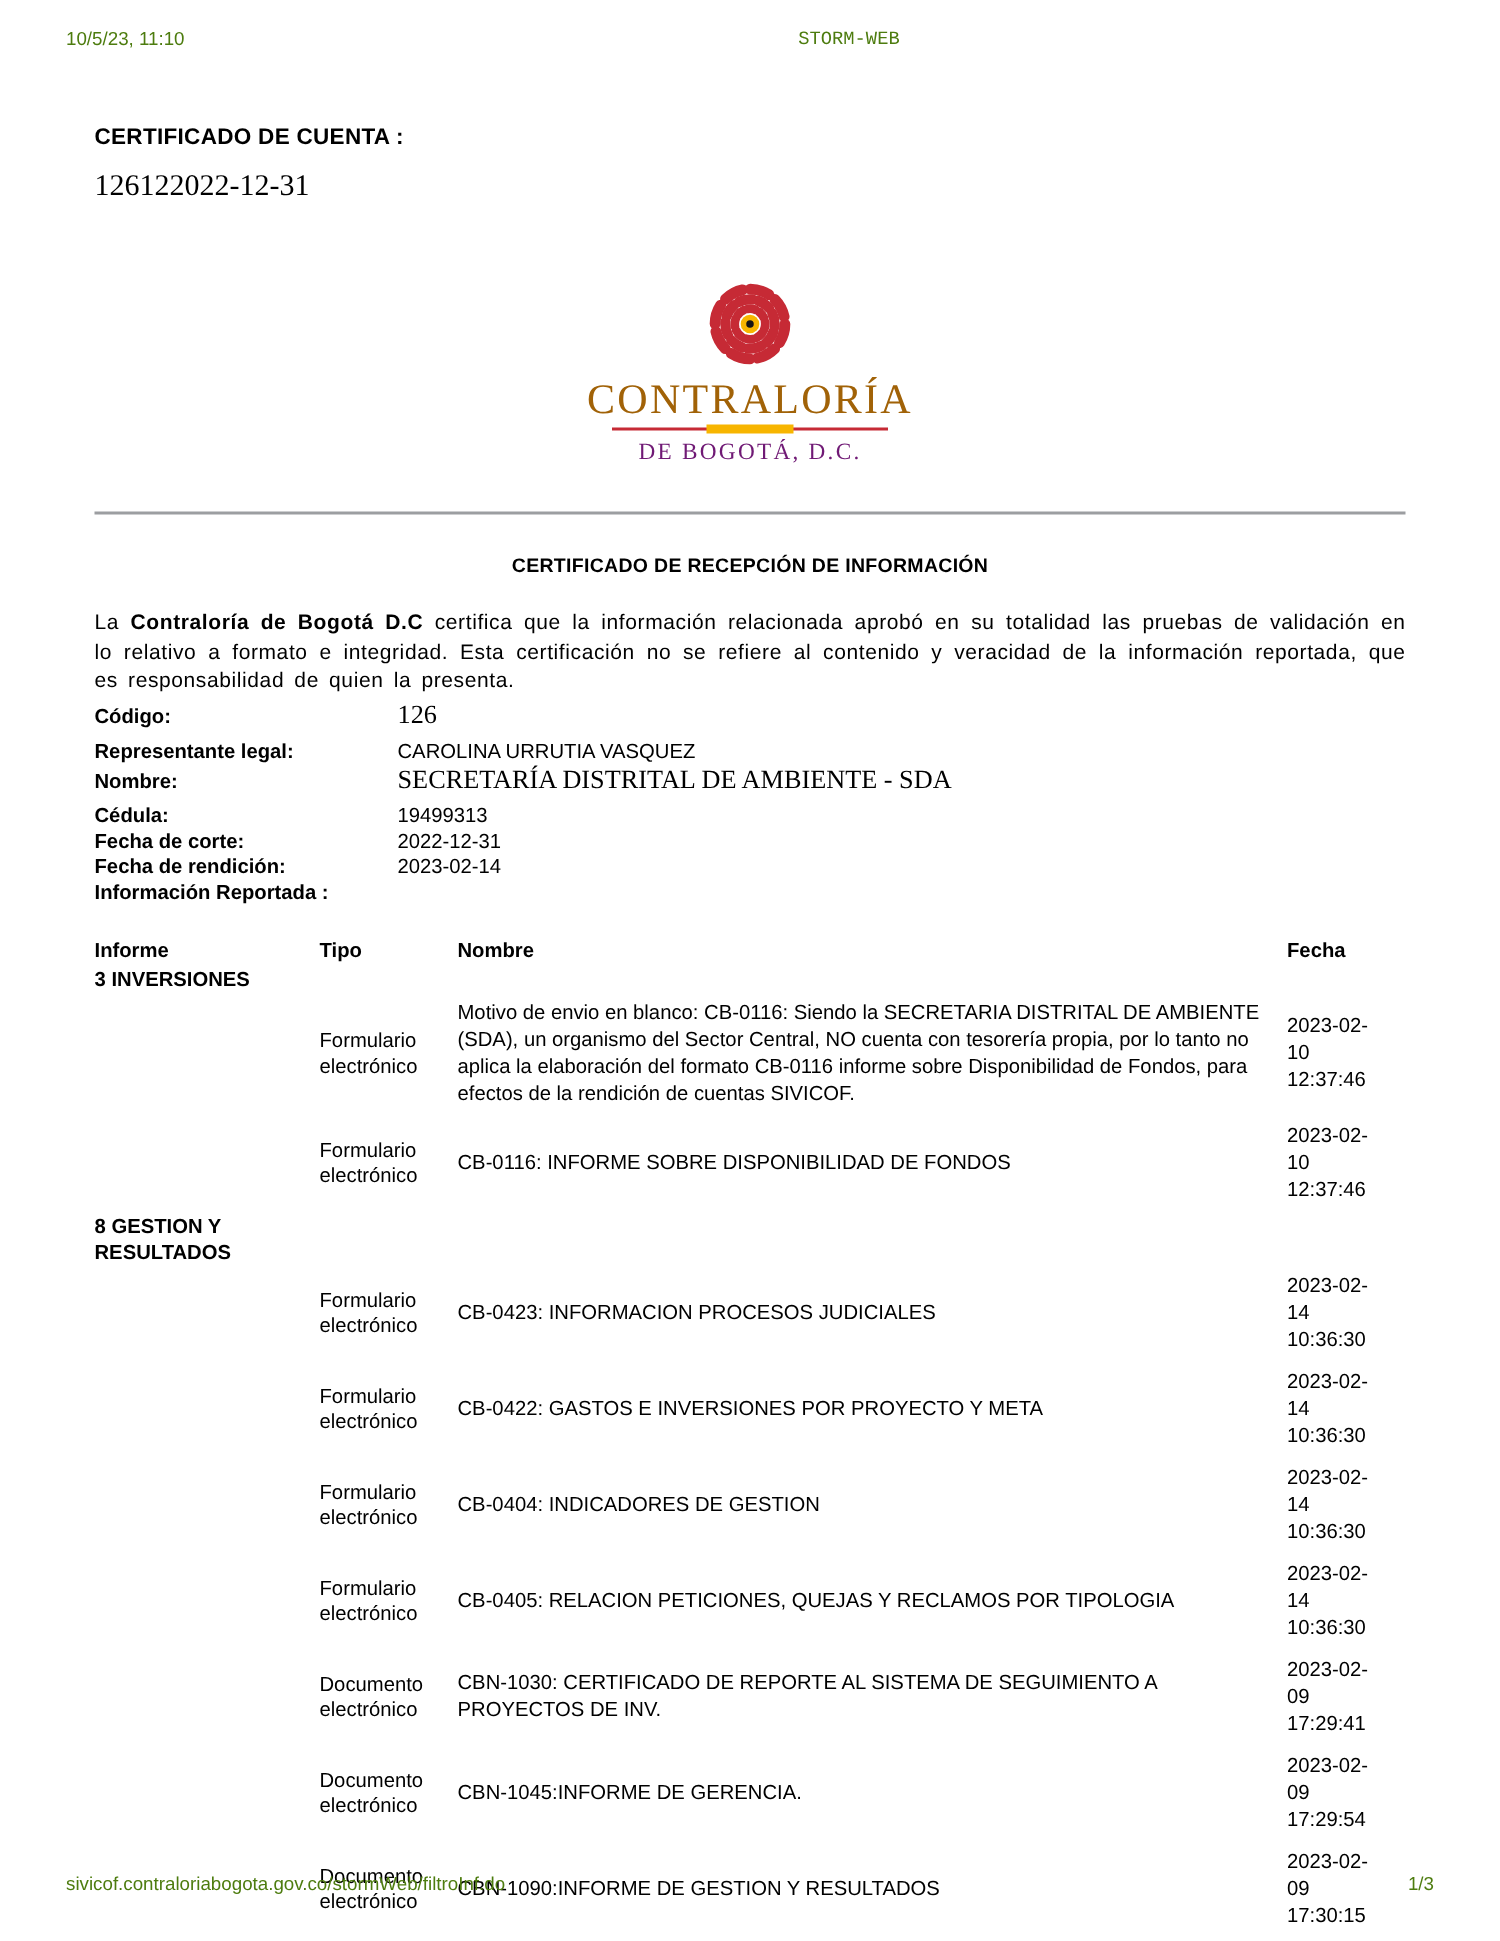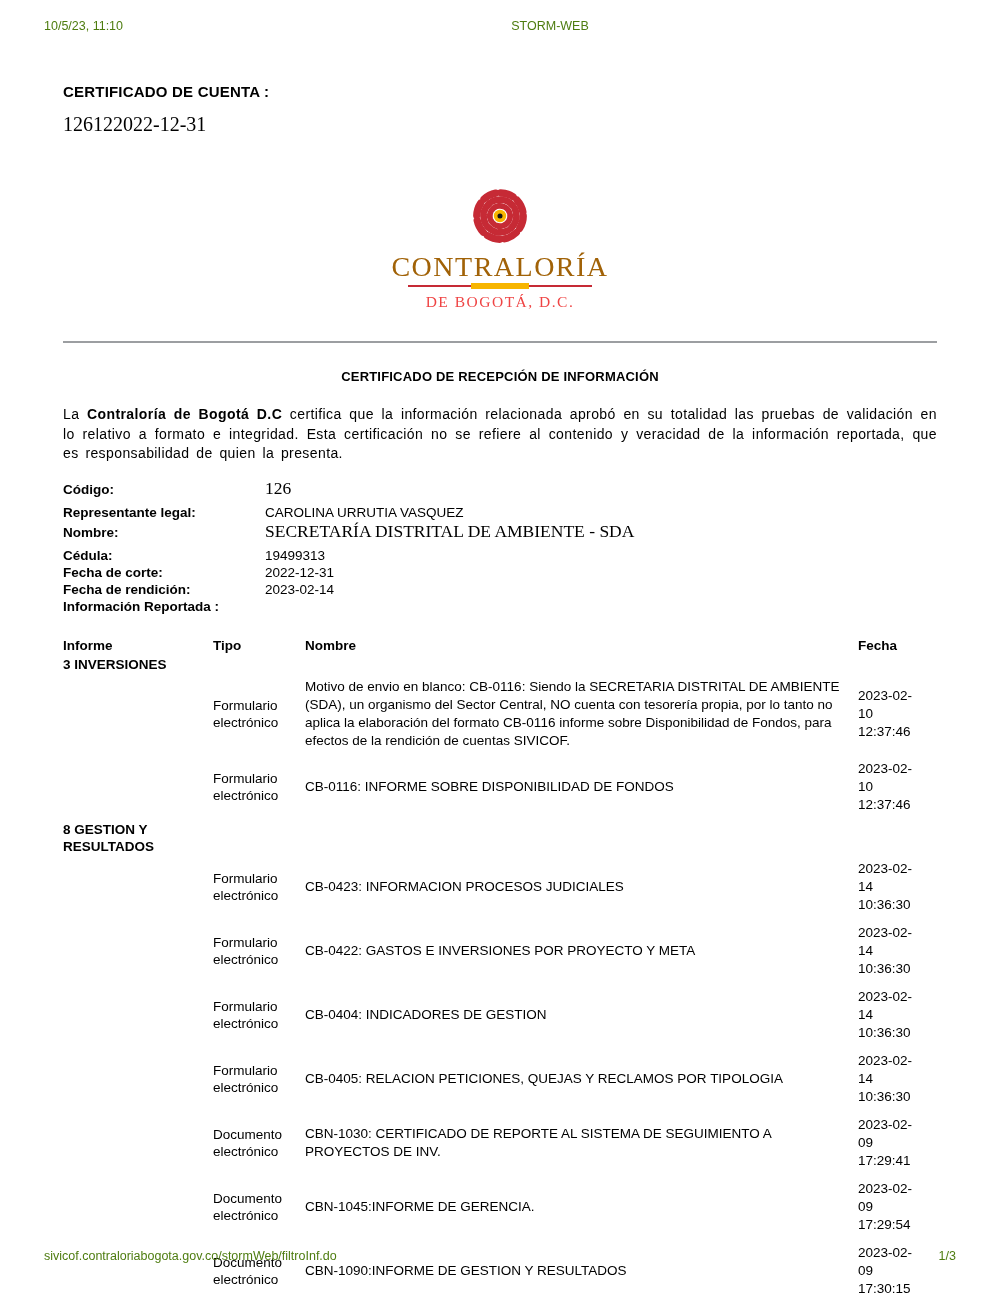--- a/index.html
+++ b/index.html
@@ -4,21 +4,21 @@
 <style>
   * { margin:0; padding:0; box-sizing:border-box; }
   html,body { background:#fff; }
   body {
     width:1000px; height:1294px; position:relative; overflow:hidden;
     font-family:"Liberation Sans", sans-serif; color:#000;
   }
   
   .print-meta { position:absolute; font-size:12.5px; color:#4d7c0f; white-space:nowrap; }
   .ph-datetime { top:19px; left:44px; }
-  .ph-title   { top:19px; left:550px; transform:translateX(-50%); }
+  .ph-title   { top:19px; left:566px; transform:translateX(-50%);font-family:Liberation Mono, monospace; }
   .pf-url     { top:1249px; left:44px; }
   .pf-page    { top:1249px; right:44px; }
 
   
   .content { position:absolute; left:63px; top:0; width:874px; }
 
   .account-label { margin-top:83px; font-size:15px; font-weight:bold; letter-spacing:.2px; }
   .account-number { margin-top:13px; font-family:"Liberation Serif", serif; font-size:20px; }
 
   
@@ -28,34 +28,34 @@
     margin-top:5px; font-family:"Liberation Serif", serif; font-size:28px;
     color:#a16207; letter-spacing:1.5px; line-height:1.05; white-space:nowrap;
   }
   .logo-underline { width:184px; height:2px; background:#C62A35; margin-top:4px; position:relative; }
   .logo-underline .yellow-bar {
     position:absolute; left:50%; top:-2px; transform:translateX(-50%);
     width:58px; height:6px; background:#F7B500;
   }
   .logo-subtitle {
     margin-top:6px; font-family:"Liberation Serif", serif; font-size:15.5px;
-    color:#ef4444; letter-spacing:1.5px; white-space:nowrap;
+    color:#701a75; letter-spacing:1.5px; white-space:nowrap;
   }
 
   .divider { margin-top:30px; height:2px; background:#9C9EA1; }
 
   .doc-title { margin-top:26px; text-align:center; font-weight:bold; font-size:13px; letter-spacing:.2px; }
 
   .doc-paragraph {
     margin-top:21px; font-size:14px; line-height:19.5px; text-align:justify;
     letter-spacing:.4px; word-spacing:2.5px;
   }
 
   
-  .fields { margin-top:14px; }
+  .fields { margin-top:2px; }
   .field-row { display:flex; align-items:baseline; line-height:17px; }
   .field-row.big { margin-bottom:5px; }
   .field-label { flex:none; width:202px; font-weight:bold; font-size:13.5px; }
   .field-value { font-size:13.5px; }
   .field-value.serif { font-family:"Liberation Serif", serif; font-size:17.5px; line-height:21px; }
 
   
   .report-table { margin-top:22px; width:874px; border-collapse:collapse; font-size:13.5px; table-layout:fixed; }
   .report-table th { text-align:left; font-weight:bold; padding:0; vertical-align:top; line-height:17px; }
   .col-informe { width:150px; } .col-tipo { width:92px; } .col-nombre { width:553px; } .col-fecha { width:79px; }

